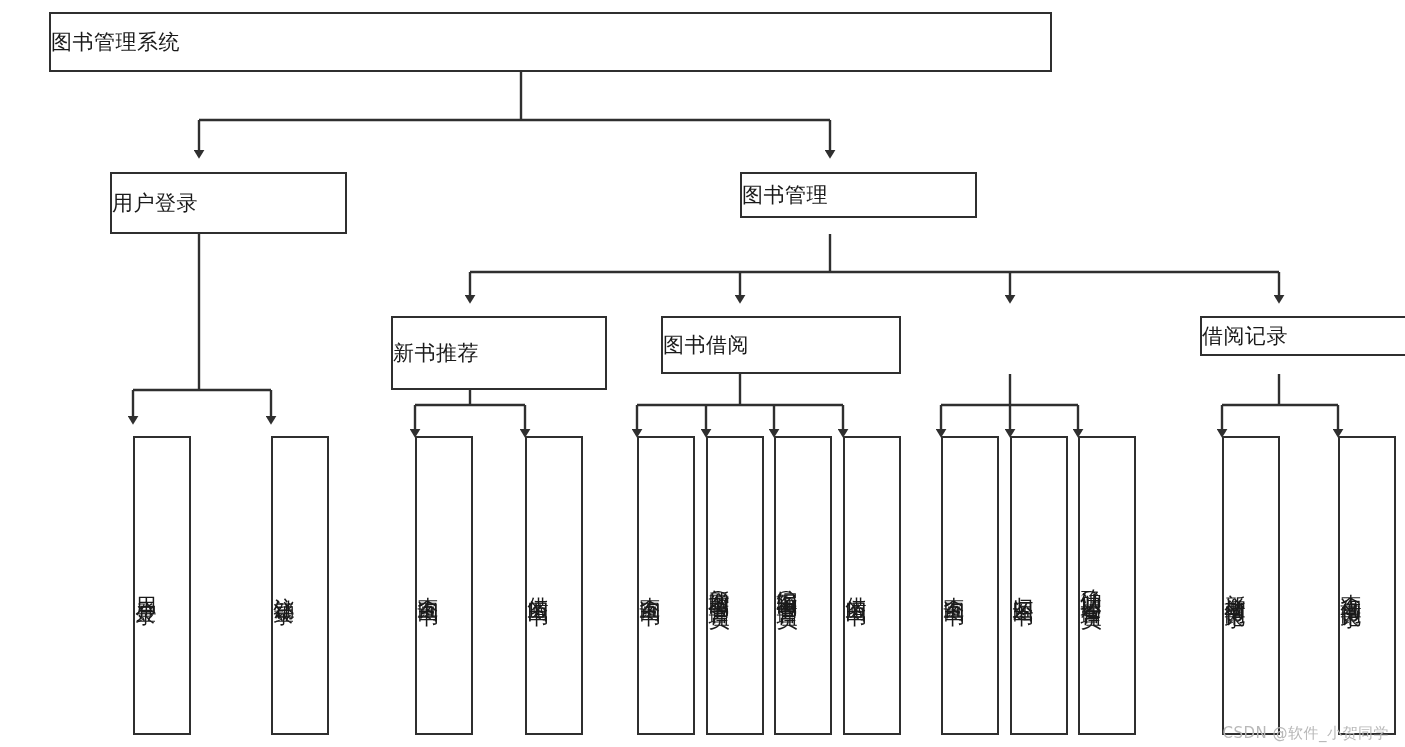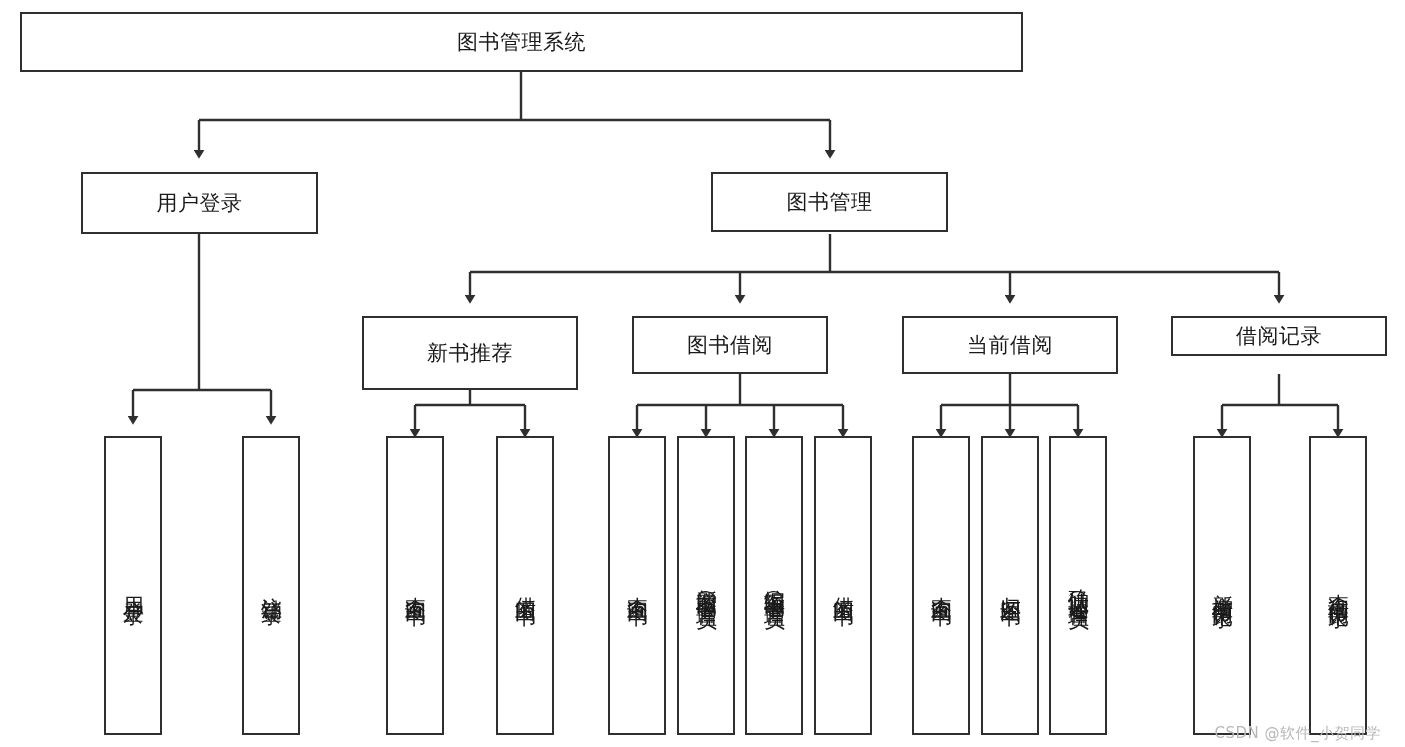--- a/index.html
+++ b/index.html
@@ -26,22 +26,23 @@
     width: 1405px;
     height: 747px;
   }
   .node-box {
     position: absolute;
     box-sizing: border-box;
     background: #ffffff;
     border: 2px solid #2f2f2f;
     display: flex;
     align-items: center;
-    justify-content: center;
+    justify-content: flex-start;
     overflow: hidden;
+    margin-left: 29px;
   }
   .node-label {
     color: #1a1a1a;
     font-family: "DejaVu Sans", "Liberation Sans", sans-serif;
     text-align: center;
     line-height: 1.05;
     white-space: nowrap;
   }
   .h-label {
     font-size: 21px;
@@ -49,21 +50,21 @@
   }
   .v-label {
     writing-mode: vertical-rl;
     text-orientation: upright;
     font-size: 21px;
     letter-spacing: 3px;
     line-height: 1;
   }
   .watermark {
     position: absolute;
-    right: 24px;
+    right: 16px;
     bottom: 4px;
     font-size: 15px;
     color: #b8b8b8;
     font-family: "DejaVu Sans", "Liberation Sans", sans-serif;
     white-space: nowrap;
     letter-spacing: 0.5px;
   }
 </style>
 </head>
 <body>
@@ -121,35 +122,32 @@
   </svg>
 
   <div class="node-box" style="left:20px; top:12px; width:1003px; height:60px;">
     <span class="node-label h-label">图书管理系统</span>
   </div>
 
   <div class="node-box" style="left:81px; top:172px; width:237px; height:62px;">
     <span class="node-label h-label">用户登录</span>
   </div>
 
-  <div class="node-box" style="left:711px; top:172px; width:237px; height:60px;">
+  <div class="node-box" style="left:711px; top:172px; width:237px; height:46px;">
     <span class="node-label h-label">图书管理</span>
   </div>
 
   <div class="node-box" style="left:362px; top:316px; width:216px; height:74px;">
     <span class="node-label h-label">新书推荐</span>
   </div>
 
-  <div class="node-box" style="left:632px; top:316px; width:196px; height:58px;">
+  <div class="node-box" style="left:632px; top:316px; width:240px; height:58px;">
     <span class="node-label h-label">图书借阅</span>
   </div>
 
-  <div class="node-box" style="left:902px; top:316px; width:216px; height:58px;">
-    <span class="node-label h-label">当前借阅</span>
-  </div>
 
   <div class="node-box" style="left:1171px; top:316px; width:216px; height:40px;">
     <span class="node-label h-label">借阅记录</span>
   </div>
 
   <div class="node-box" style="left:104px; top:436px; width:58px; height:299px;">
     <span class="node-label v-label">用户登录</span>
   </div>
   <div class="node-box" style="left:242px; top:436px; width:58px; height:299px;">
     <span class="node-label v-label">注销登录</span>

